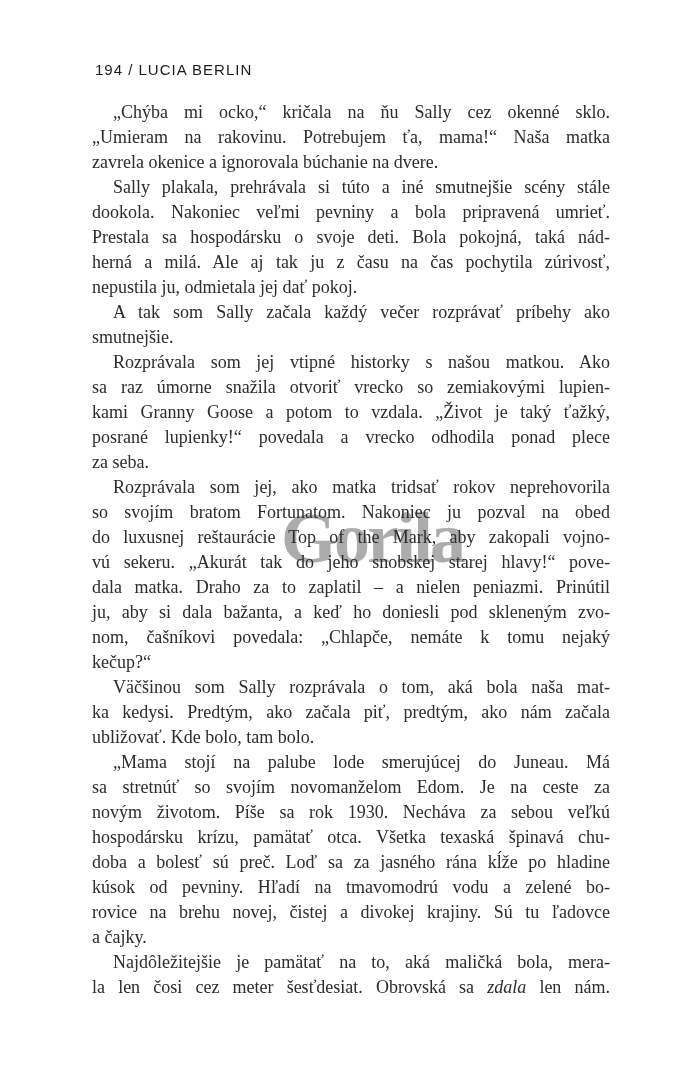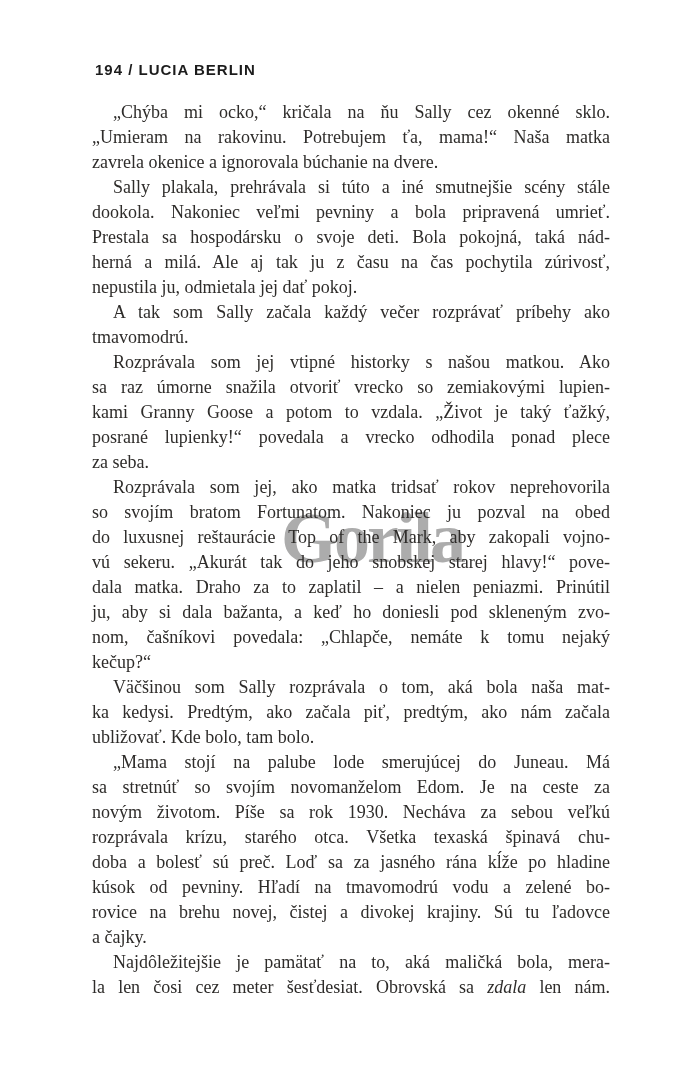--- a/index.html
+++ b/index.html
@@ -12,21 +12,21 @@
   body{
     width:700px;height:1081px;
     background:var(--bg);
     position:relative;
     overflow:hidden;
   }
   .running-header{
     position:absolute;
     left:95px;top:61px;
     font-family:"Liberation Sans",sans-serif;
-    font-weight:700;
+    font-weight:400;
     font-size:15px;
     letter-spacing:1px;
     color:var(--ink-header);
     z-index:2;
     white-space:nowrap;
   }
   .watermark{
     position:absolute;
     left:236px;top:502px;
     font-family:Liberation Serif, serif;
@@ -74,21 +74,21 @@
       </div>
       <div class="para">
         <div class="line">Sally plakala, prehrávala si túto a iné smutnejšie scény stále</div>
         <div class="line">dookola. Nakoniec veľmi pevniny a bola pripravená umrieť.</div>
         <div class="line">Prestala sa hospodársku o svoje deti. Bola pokojná, taká nád-</div>
         <div class="line">herná a milá. Ale aj tak ju z času na čas pochytila zúrivosť,</div>
         <div class="line para-end">nepustila ju, odmietala jej dať pokoj.</div>
       </div>
       <div class="para">
         <div class="line">A tak som Sally začala každý večer rozprávať príbehy ako</div>
-        <div class="line para-end">tmavomodrú.</div>
+        <div class="line para-end">smutnejšie.</div>
       </div>
       <div class="para">
         <div class="line">Rozprávala som jej vtipné historky s našou matkou. Ako</div>
         <div class="line">sa raz úmorne snažila otvoriť vrecko so zemiakovými lupien-</div>
         <div class="line">kami Granny Goose a potom to vzdala. „Život je taký ťažký,</div>
         <div class="line">posrané lupienky!“ povedala a vrecko odhodila ponad plece</div>
         <div class="line para-end">za seba.</div>
       </div>
       <div class="para">
         <div class="line">Rozprávala som jej, ako matka tridsať rokov neprehovorila</div>
@@ -102,21 +102,21 @@
       </div>
       <div class="para">
         <div class="line">Väčšinou som Sally rozprávala o tom, aká bola naša mat-</div>
         <div class="line">ka kedysi. Predtým, ako začala piť, predtým, ako nám začala</div>
         <div class="line para-end">ubližovať. Kde bolo, tam bolo.</div>
       </div>
       <div class="para">
         <div class="line">„Mama stojí na palube lode smerujúcej do Juneau. Má</div>
         <div class="line">sa stretnúť so svojím novomanželom Edom. Je na ceste za</div>
         <div class="line">novým životom. Píše sa rok 1930. Necháva za sebou veľkú</div>
-        <div class="line">rozprávala krízu, starého otca. Všetka texaská špinavá chu-</div>
+        <div class="line">hospodársku krízu, pamätať otca. Všetka texaská špinavá chu-</div>
         <div class="line">doba a bolesť sú preč. Loď sa za jasného rána kĺže po hladine</div>
         <div class="line">kúsok od pevniny. Hľadí na tmavomodrú vodu a zelené bo-</div>
         <div class="line">rovice na brehu novej, čistej a divokej krajiny. Sú tu ľadovce</div>
         <div class="line para-end">a čajky.</div>
       </div>
       <div class="para">
         <div class="line">Najdôležitejšie je pamätať na to, aká maličká bola, mera-</div>
         <div class="line">la len čosi cez meter šesťdesiat. Obrovská sa <em>zdala</em> len nám.</div>
       </div>
     </div>

